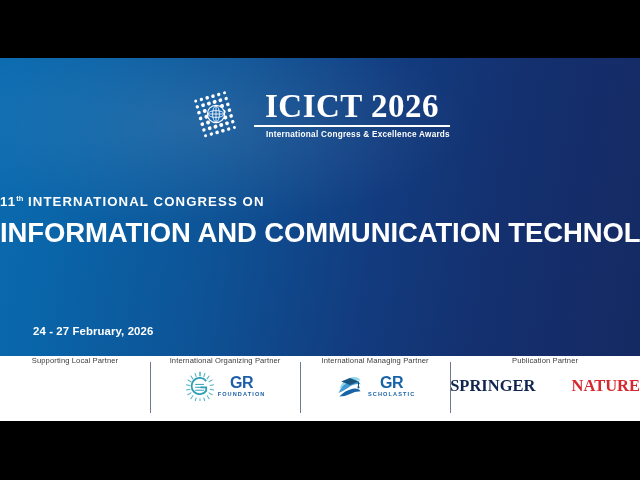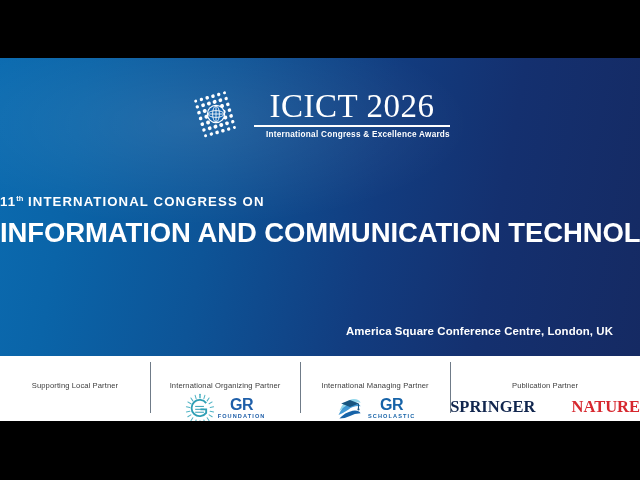--- a/index.html
+++ b/index.html
@@ -15,39 +15,39 @@
         background:linear-gradient(100deg,#0b6bb0 0%,#0a64a8 13%,#0d5497 34%,#123c7f 58%,#14306f 76%,#152a63 100%);
         overflow:hidden;}
   .hero:after{content:"";position:absolute;left:0;top:0;right:0;bottom:0;
         background:radial-gradient(ellipse 70% 55% at 30% 22%,rgba(255,255,255,.10),rgba(255,255,255,0) 62%);}
 
   
   .logoblock{position:absolute;left:0;top:30px;width:640px;display:flex;justify-content:center;align-items:center;gap:12px;z-index:3;}
   .mark{width:52px;height:52px;position:relative;flex:0 0 auto;}
   .mark svg{display:block;width:52px;height:52px;}
   .wordwrap{display:flex;flex-direction:column;align-items:center;}
-  .icict{font-family:"Liberation Serif",serif;font-weight:400;font-size:33px;line-height:34px;
+  .icict{font-family:"Liberation Serif",serif;font-weight:700;font-size:33px;line-height:34px;
          color:#ffffff;letter-spacing:.5px;white-space:nowrap;}
   .rule{width:100%;height:2px;background:#fff;margin:2px 0 3px 0;}
   .tag{font-size:8.2px;font-weight:700;color:#ffffff;letter-spacing:.25px;white-space:nowrap;margin-left:12px;}
 
   
   .sub{position:absolute;left:0;top:136px;width:640px;text-align:left;z-index:3;
        font-size:13.2px;font-weight:700;color:#fff;letter-spacing:1.1px;white-space:nowrap;}
   .sub sup{font-size:7.5px;vertical-align:super;letter-spacing:0;}
   .main{position:absolute;left:0;top:159px;width:640px;text-align:center;z-index:3;
         font-size:27.5px;font-weight:700;color:#fff;letter-spacing:-0.1px;white-space:nowrap;}
 
   
   .dateline{position:absolute;left:33px;top:267px;z-index:3;font-size:11.4px;font-weight:700;color:#fff;letter-spacing:.1px;white-space:nowrap;}
   .venue{position:absolute;right:27px;top:267px;z-index:3;font-size:11.4px;font-weight:700;color:#fff;letter-spacing:.1px;white-space:nowrap;}
 
   
   .partners{position:absolute;left:0;top:356px;width:640px;height:65px;background:#fff;display:flex;}
-  .pcell{flex:1 1 0;position:relative;display:flex;flex-direction:column;align-items:center;justify-content:flex-start;padding-top:25px;}
+  .pcell{flex:1 1 0;position:relative;display:flex;flex-direction:column;align-items:center;justify-content:flex-start;padding-top:0;}
   .pcell+.pcell:before{content:"";position:absolute;left:0;top:6px;bottom:8px;width:1px;background:#6f7b88;}
   .plabel{font-size:7.6px;color:#3c3c3c;letter-spacing:.1px;white-space:nowrap;margin-bottom:3px;}
   .plogo{display:flex;align-items:center;justify-content:center;height:36px;}
 
   
   .gc{display:flex;flex-direction:column;align-items:center;line-height:1;}
   .gc-badge{width:36px;height:21px;background:#1b4f8a;display:flex;align-items:center;justify-content:center;overflow:hidden;}
   .gc-t1{font-size:8px;font-weight:700;color:#1b4f8a;letter-spacing:.3px;margin-top:2px;}
   .gc-t2{font-size:7px;font-weight:700;color:#9aa37d;letter-spacing:.3px;margin-top:1px;}
 
@@ -130,21 +130,21 @@
         <span class="icict">ICICT 2026</span>
         <span class="rule"></span>
         <span class="tag">International Congress &amp; Excellence Awards</span>
       </span>
     </div>
 
     <div class="sub"><span>11</span><sup>th</sup><span> INTERNATIONAL CONGRESS ON</span></div>
 
     <div class="main">INFORMATION AND COMMUNICATION TECHNOLOGY</div>
 
-    <div class="venue">America Square Conference Centre, London, UK</div>
+    <div class="dateline">24 - 27 February, 2026</div>
   </div>
 
   <div class="partners">
 
     <div class="pcell">
       <div class="plabel">Supporting Local Partner</div>
     </div>
 
     <div class="pcell">
       <div class="plabel">International Organizing Partner</div>

